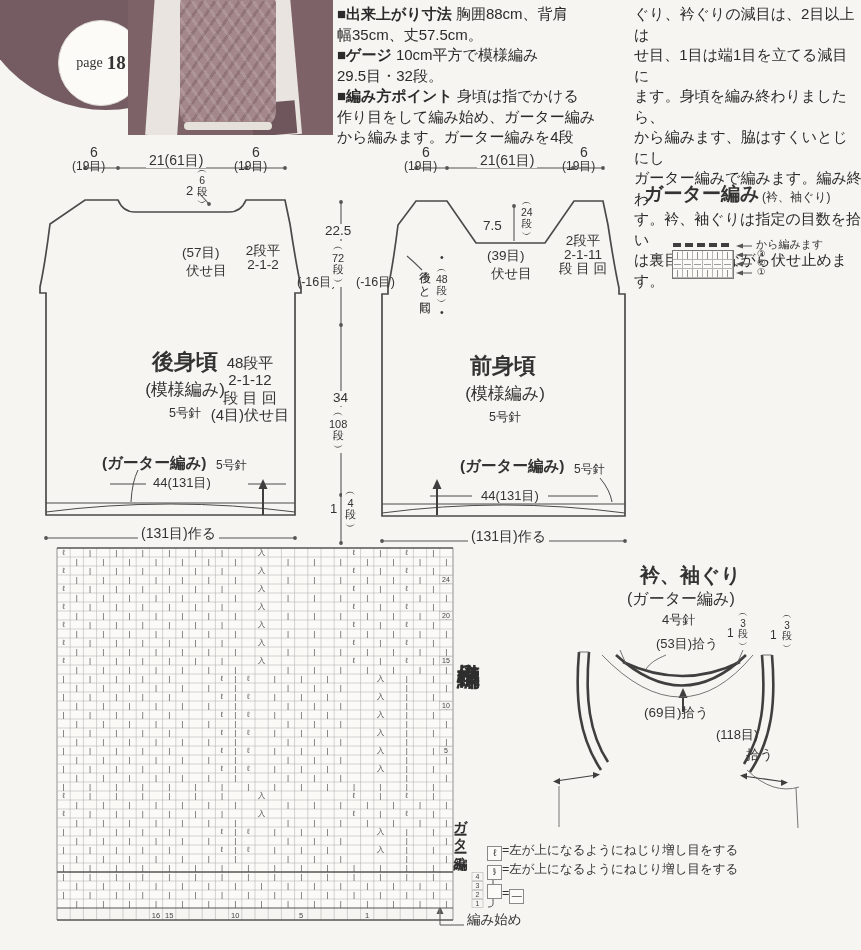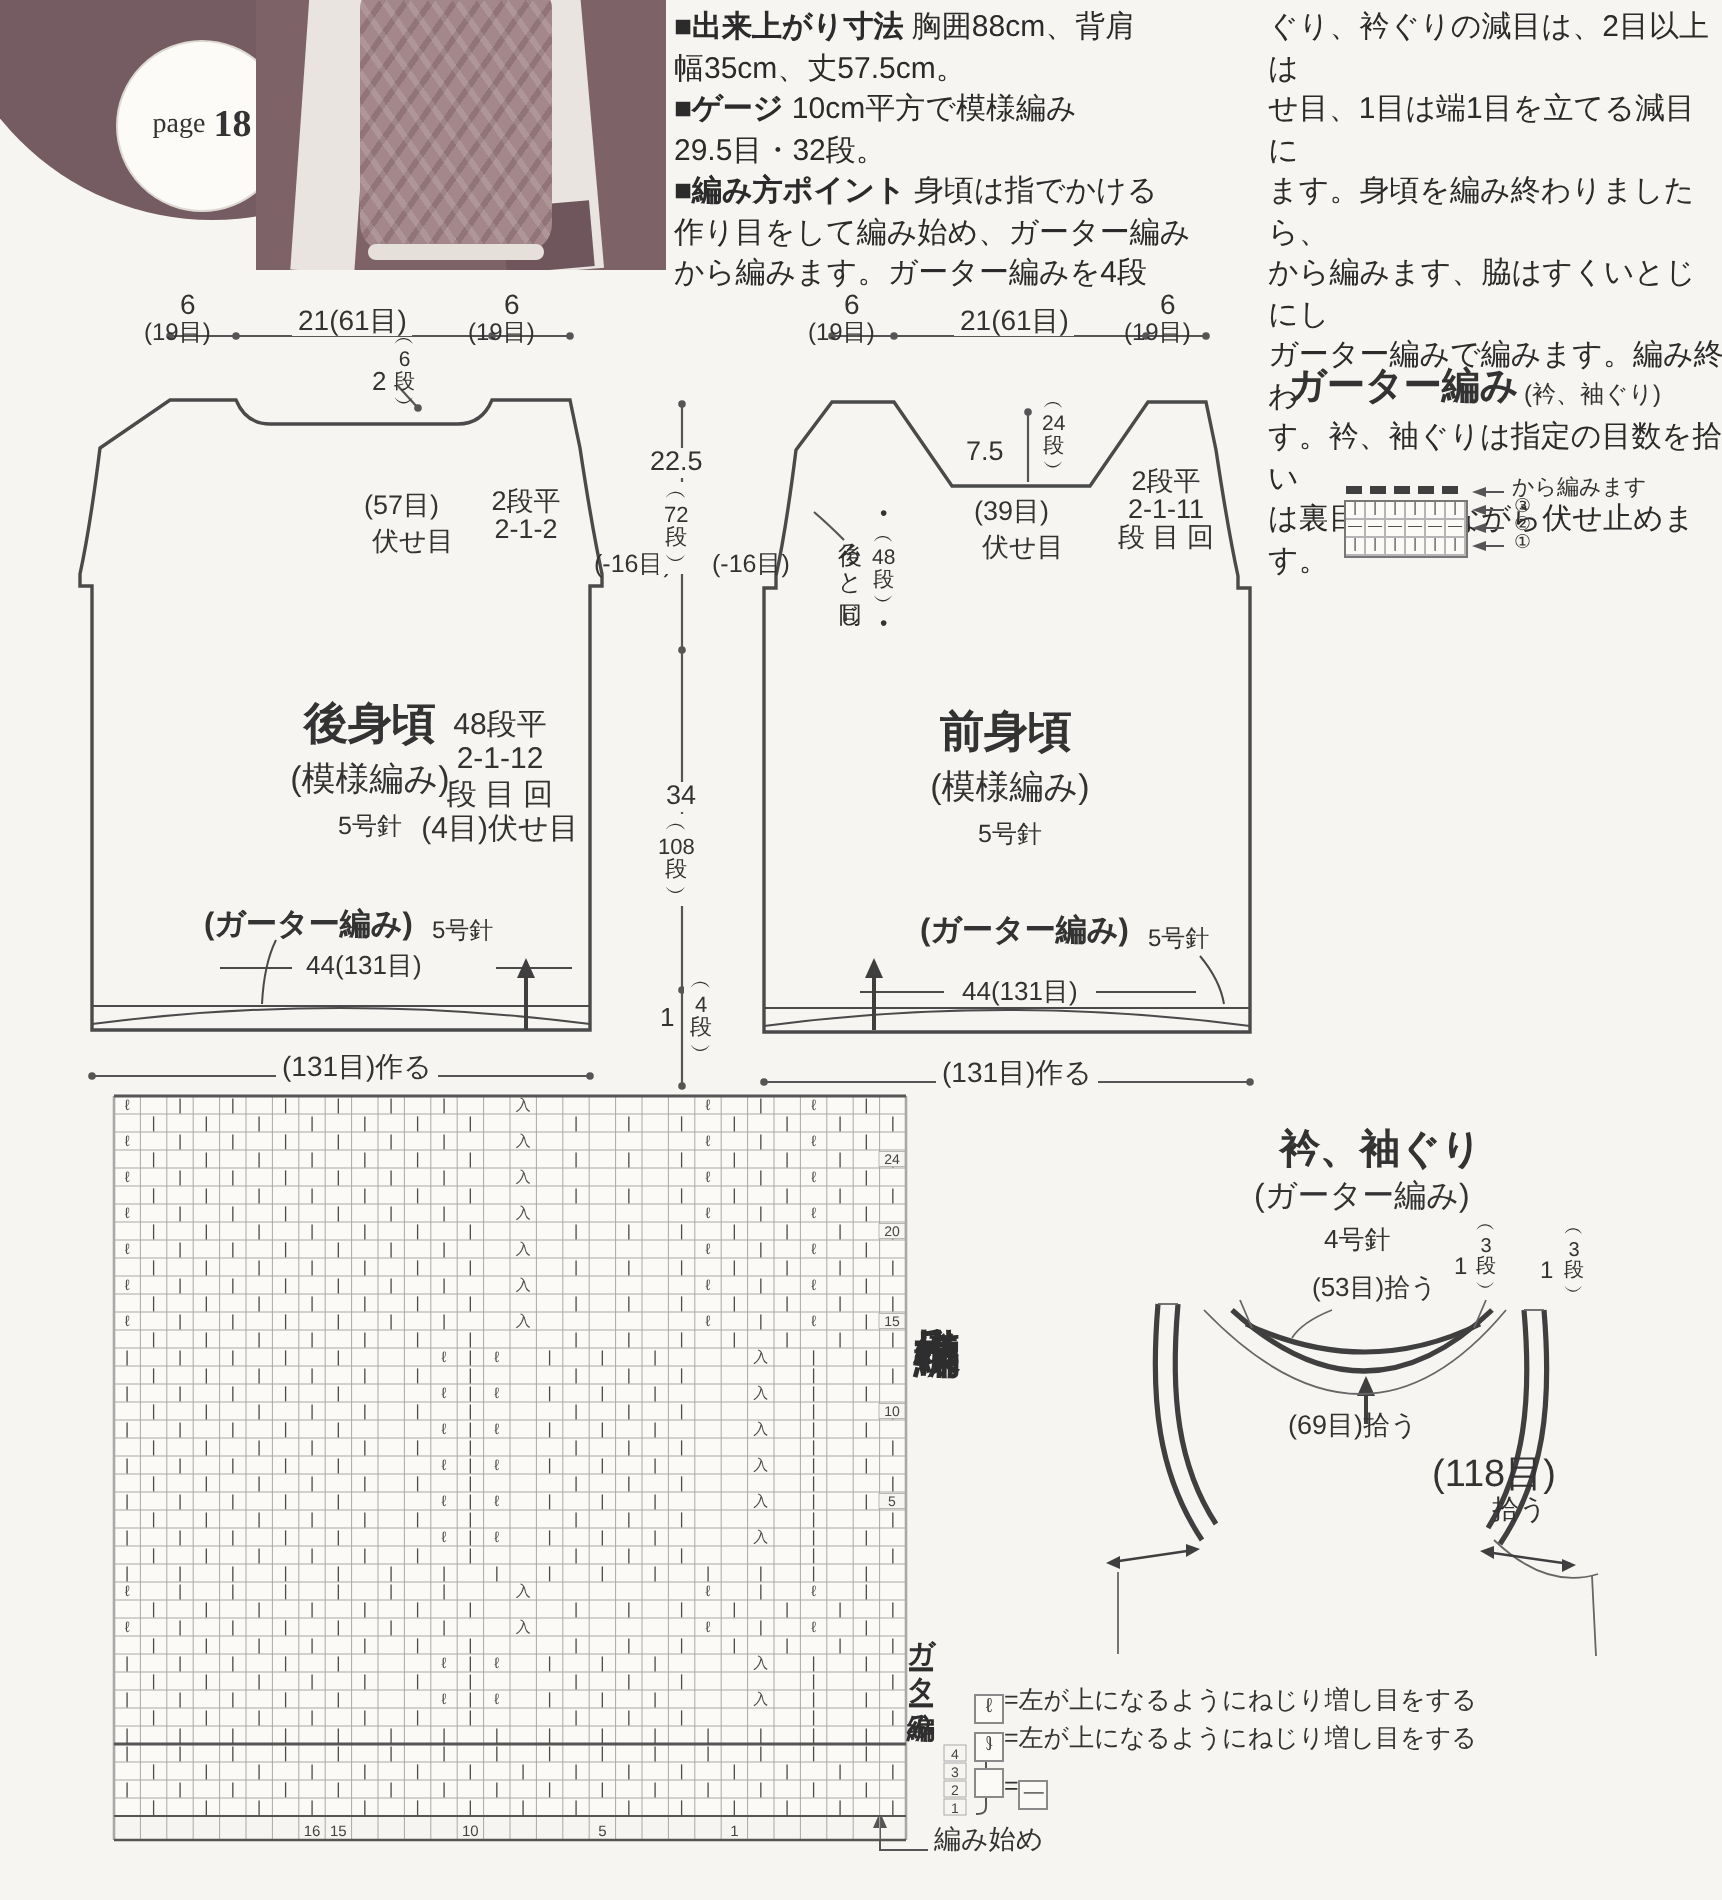--- a/index.html
+++ b/index.html
@@ -887,21 +887,21 @@
 
   <div class="lbl b" style="left:640px;top:564px;font-size:20px;text-align:right;">衿、袖ぐり</div>
   <div class="lbl" style="left:627px;top:590px;font-size:16px;">(ガーター編み)</div>
   <div class="lbl" style="left:662px;top:613px;font-size:13px;">4号針</div>
   <div class="lbl" style="left:656px;top:637px;font-size:13px;">(53目)拾う</div>
   <div class="lbl" style="left:727px;top:627px;font-size:12px;">1</div>
   <div class="stack" style="left:738px;top:608px;font-size:10px;">︵<br>3<br>段<br>︶</div>
   <div class="lbl" style="left:770px;top:629px;font-size:12px;">1</div>
   <div class="stack" style="left:782px;top:610px;font-size:10px;">︵<br>3<br>段<br>︶</div>
   <div class="lbl" style="left:644px;top:706px;font-size:13.5px;">(69目)拾う</div>
-  <div class="lbl" style="left:716px;top:728px;font-size:19px;">(118目)</div>
+  <div class="lbl" style="left:716px;top:728px;font-size:13px;">(118目)</div>
   <div class="lbl" style="left:746px;top:748px;font-size:13.5px;">拾う</div>
 
   <div class="legend-row" style="left:487px;top:842px;">
     <span class="sym-box">ℓ</span><span>=左が上になるようにねじり増し目をする</span>
   </div>
   <div class="legend-row" style="left:487px;top:861px;">
     <span class="sym-box"><span class="mirror">ℓ</span></span><span>=左が上になるようにねじり増し目をする</span>
   </div>
   <div class="legend-row" style="left:487px;top:884px;">
     <span class="sym-box"></span><span>=</span><span class="sym-box">—</span>

